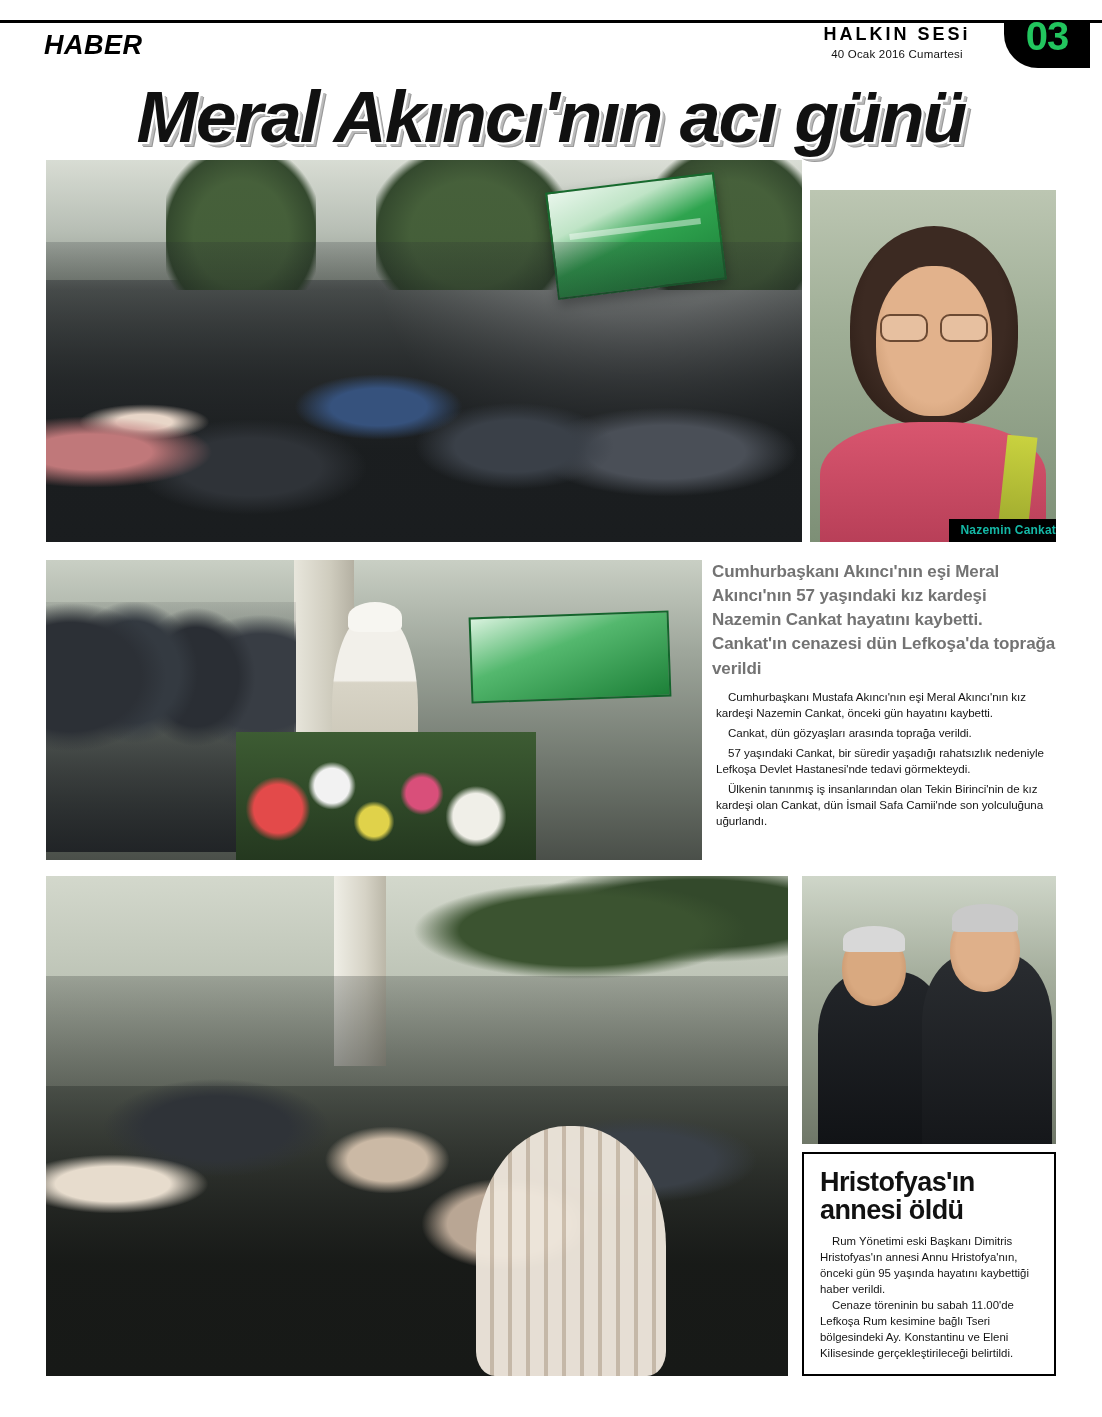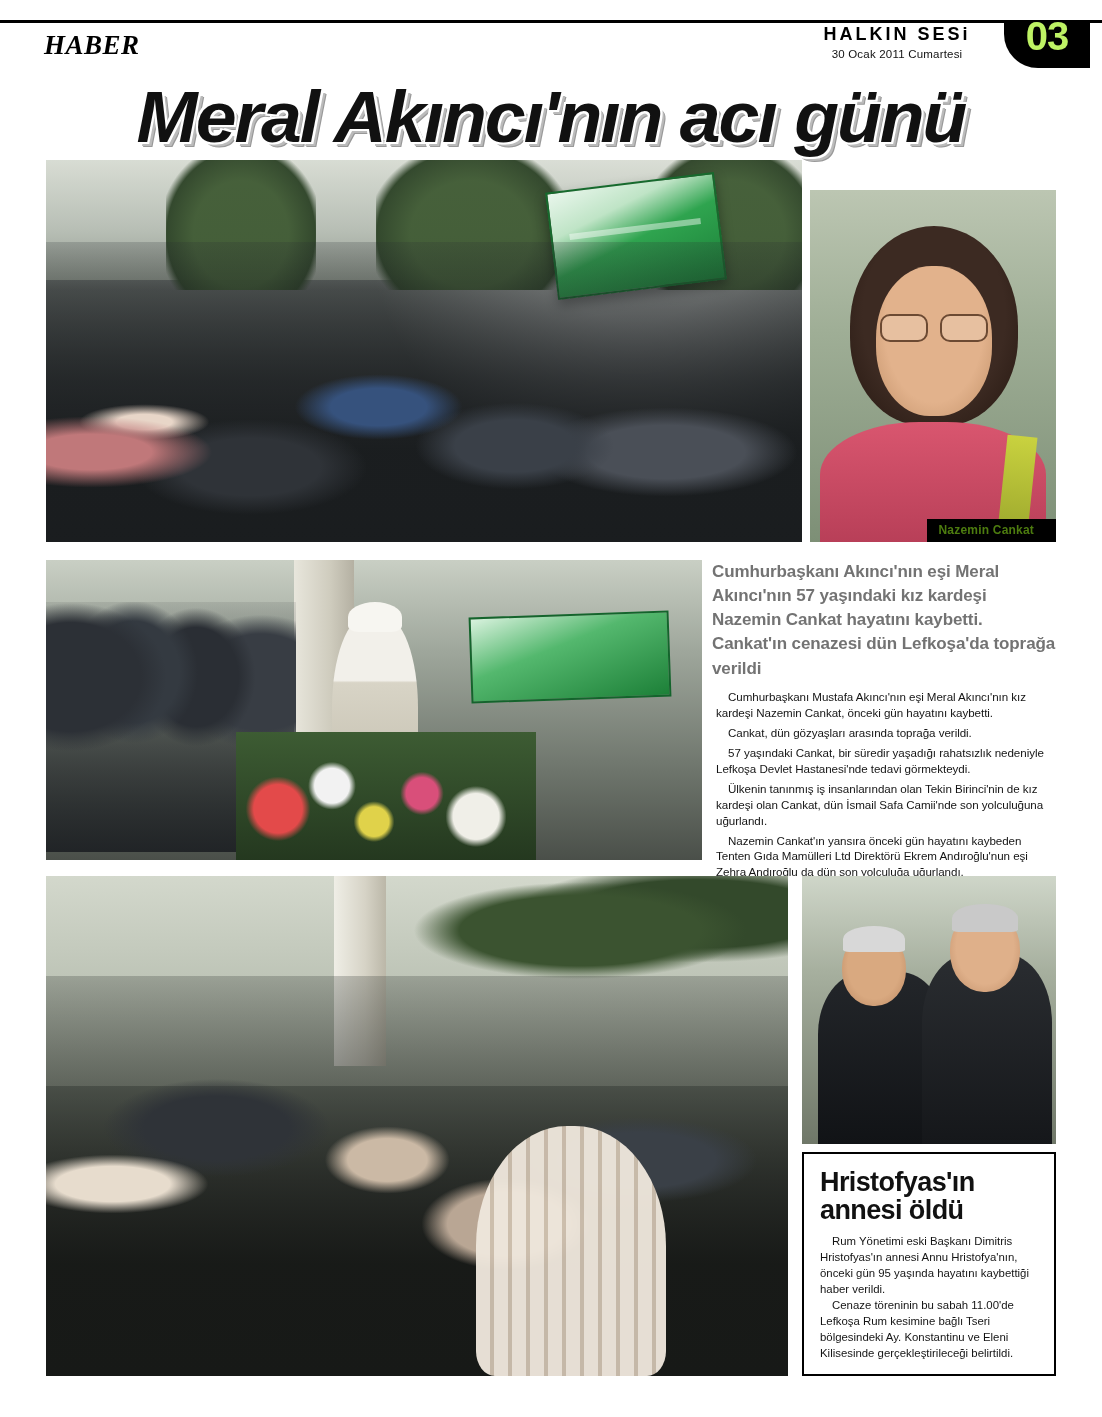--- a/index.html
+++ b/index.html
@@ -29,21 +29,21 @@
   }
   .masthead-rule {
     position: absolute;
     left: 0; top: 20px;
     width: 1102px; height: 3px;
     background: #000;
   }
   .haber-label {
     position: absolute;
     left: 44px; top: 30px;
-    font-family: Liberation Serif, serif;
+    font-family: Liberation Sans, sans-serif;
     font-weight: bold;
     font-style: italic;
     font-size: 27px;
     letter-spacing: 0.5px;
     color: #000;
   }
   .masthead-right {
     position: absolute;
     right: 12px; top: 20px;
     width: 300px; height: 48px;
@@ -64,21 +64,21 @@
   }
   .mh-date {
     font-size: 11.5px;
     color: #111;
     margin-top: 3px;
     letter-spacing: 0.2px;
   }
   .page-badge {
     width: 86px;
     background: #000;
-    color: #bef264;
+    color: #22c55e;
     font-size: 40px;
     font-weight: bold;
     display: flex;
     align-items: center;
     justify-content: center;
     border-radius: 0 0 0 34px;
     letter-spacing: -1px;
     line-height: 1;
     padding-bottom: 16px;
   }
@@ -107,24 +107,24 @@
   
   .photo {
     position: absolute;
     overflow: hidden;
     background: #7d8b8f;
   }
   .photo .cap {
     position: absolute;
     right: 0; bottom: 0;
     background: #000;
-    color: #4d7c0f;
+    color: #14b8a6;
     font-size: 12px;
     font-weight: bold;
-    padding: 4px 22px 5px 12px;
+    padding: 4px 0 5px 12px;
     letter-spacing: 0.2px;
   }
 
   
   #photo-procession {
     left: 46px; top: 160px; width: 756px; height: 382px;
     background:
       radial-gradient(circle at 78% 14%, rgba(255,255,255,0.35) 0 16%, rgba(255,255,255,0) 40%),
       linear-gradient(180deg, #cfd6cf 0%, #aab2ac 16%, #5d625f 34%, #3b3f3f 58%, #2b2e2f 100%);
   }
@@ -367,21 +367,21 @@
 <body>
 
 <div class="page">
 
   <div class="masthead">
     <div class="masthead-rule"></div>
     <div class="haber-label">HABER</div>
     <div class="masthead-right">
       <div class="mh-text">
         <div class="mh-title">HALKIN SESi</div>
-        <div class="mh-date">30 Ocak 2011 Cumartesi</div>
+        <div class="mh-date">40 Ocak 2016 Cumartesi</div>
       </div>
       <div class="page-badge">03</div>
     </div>
   </div>
 
   <div class="headline">Meral Akıncı'nın acı günü</div>
 
   <div class="photo" id="photo-procession">
     <div class="pp-wall"></div>
     <div class="pp-tree" style="left:120px;"></div>
@@ -408,21 +408,20 @@
     <div class="gs-flowers"></div>
   </div>
 
   <div class="article">
     <p class="article-lead">Cumhurbaşkanı Akıncı'nın eşi Meral Akıncı'nın 57 yaşındaki kız kardeşi Nazemin Cankat hayatını kaybetti. Cankat'ın cenazesi dün Lefkoşa'da toprağa verildi</p>
     <div class="article-body">
       <p>Cumhurbaşkanı Mustafa Akıncı'nın eşi Meral Akıncı'nın kız kardeşi Nazemin Cankat, önceki gün hayatını kaybetti.</p>
       <p>Cankat, dün gözyaşları arasında toprağa verildi.</p>
       <p>57 yaşındaki Cankat, bir süredir yaşadığı rahatsızlık nedeniyle Lefkoşa Devlet Hastanesi'nde tedavi görmekteydi.</p>
       <p>Ülkenin tanınmış iş insanlarından olan Tekin Birinci'nin de kız kardeşi olan Cankat, dün İsmail Safa Camii'nde son yolculuğuna uğurlandı.</p>
-      <p>Nazemin Cankat'ın yansıra önceki gün hayatını kaybeden Tenten Gıda Mamülleri Ltd Direktörü Ekrem Andıroğlu'nun eşi Zehra Andıroğlu da dün son yolculuğa uğurlandı.</p>
     </div>
   </div>
 
   <div class="photo" id="photo-mourners">
     <div class="mo-trees"></div>
     <div class="mo-pillar"></div>
     <div class="mo-people"></div>
     <div class="mo-scarf"></div>
   </div>
 

